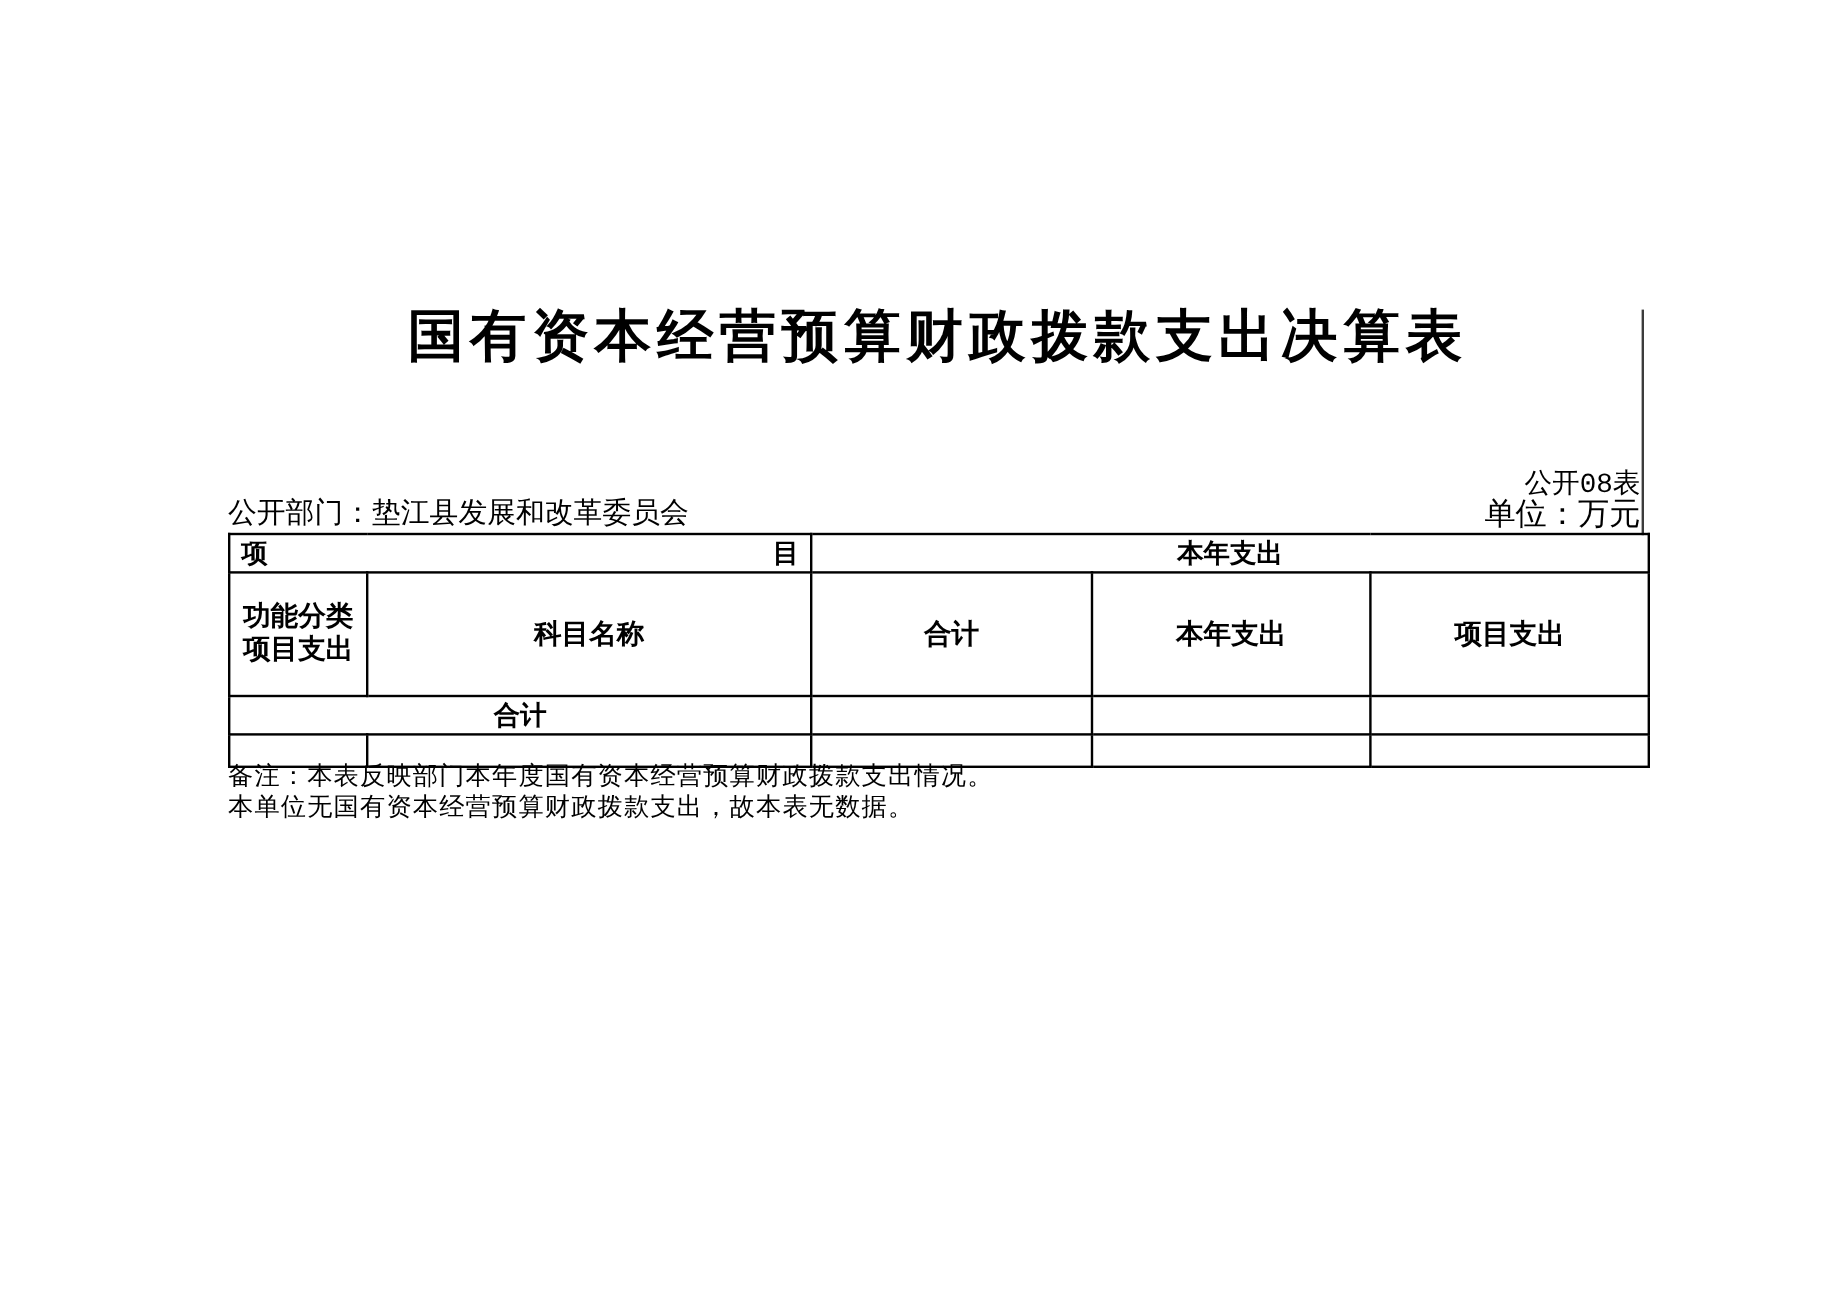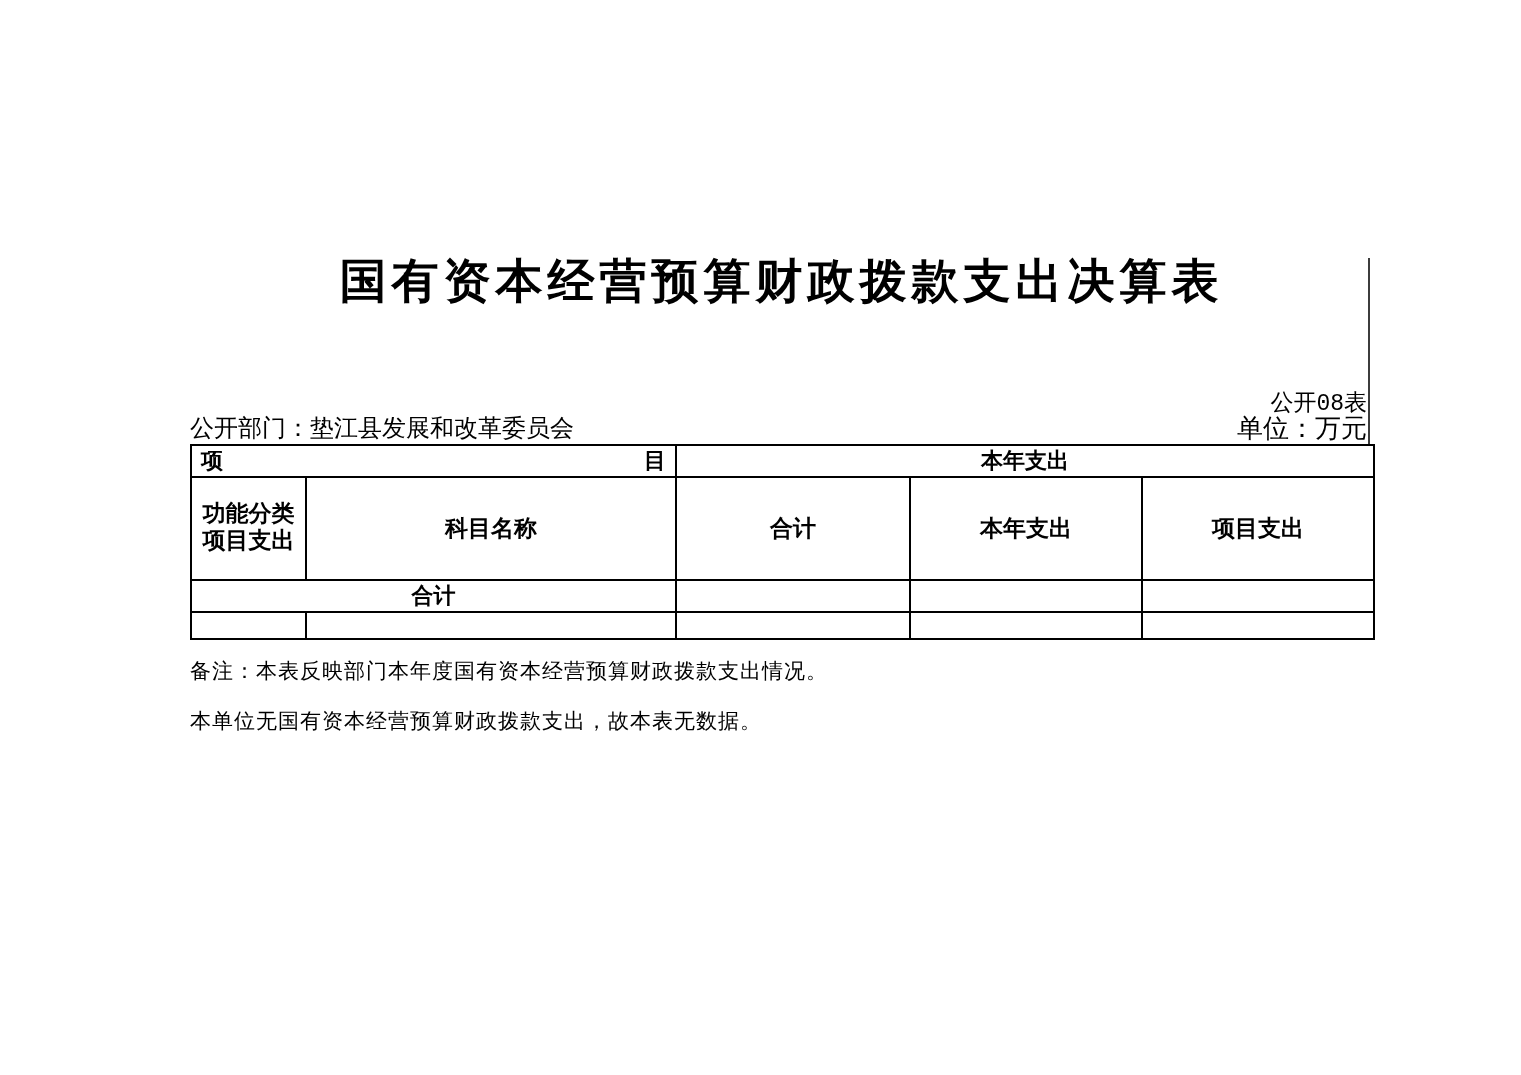--- a/index.html
+++ b/index.html
@@ -87,21 +87,21 @@
   .two-line span { display: block; line-height: 27px; }
   .notes {
     position: absolute;
     left: 190px;
     top: 636px;
     width: 1183px;
     font-size: 21px;
     letter-spacing: 1px;
     white-space: nowrap;
   }
-  .notes .note-line { line-height: 26px; margin-top: 24px; }
+  .notes .note-line { line-height: 26px; }
 </style>
 </head>
 <body>
 
 <div class="doc-title">国有资本经营预算财政拨款支出决算表</div>
 
 <div class="print-boundary"></div>
 
 <div class="form-number">公开08表</div>
 

